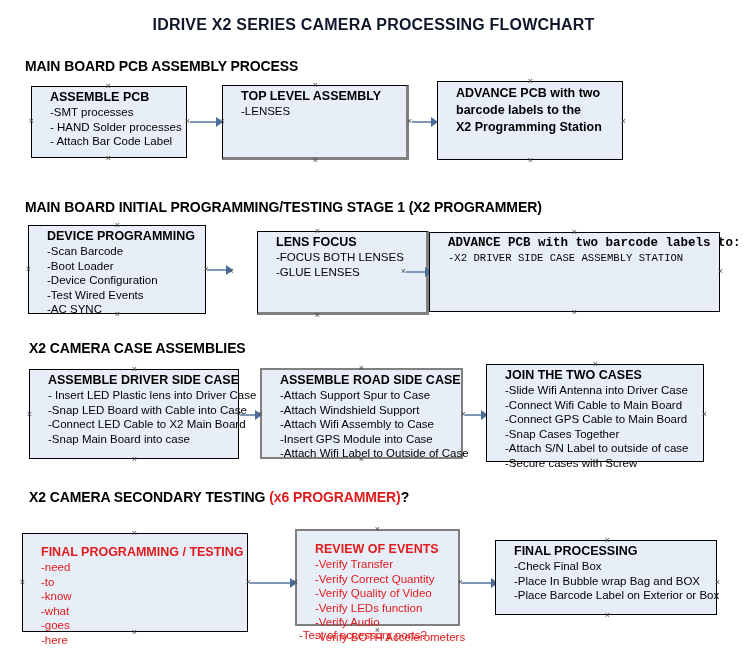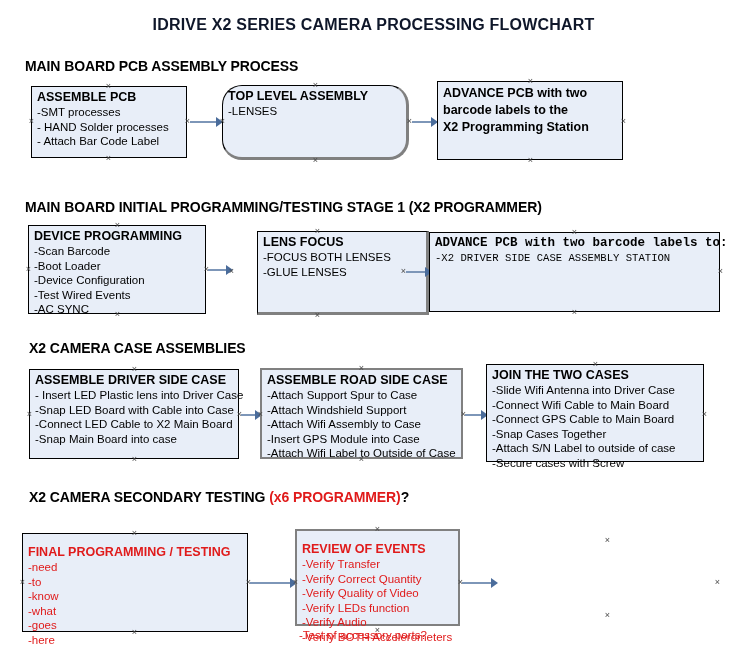--- a/index.html
+++ b/index.html
@@ -42,21 +42,21 @@
     letter-spacing: -0.1px;
   }
   .section-head .accent { color: #e01b1b; }
   .section-head .tail { color: #000000; }
 
   
   .box {
     position: absolute;
     background: #e8eef8;
     box-sizing: border-box;
-    padding: 3px 4px 2px 5px;
+    padding: 3px 4px 2px 18px;
     overflow: visible;
   }
   .box.thin {
     border: 1px solid #000000;
   }
   .box.sel {
     border: 1px solid #000000;
     border-right: 3px solid #808080;
     border-bottom: 3px solid #808080;
   }
@@ -137,21 +137,21 @@
     <div class="box-line">- Attach Bar Code Label</div>
   </div>
   <div class="handle" style="left:105px; top:83px;"></div>
   <div class="handle" style="left:105px; top:155px;"></div>
   <div class="handle" style="left:28px; top:118px;"></div>
   <div class="handle" style="left:184px; top:118px;"></div>
 
   <div class="conn" style="left:190px; top:121px; width:28px;"></div>
   <div class="arrowhead" style="left:216px; top:117px;"></div>
 
-  <div class="box sel" style="left:222px; top:85px; width:187px; height:75px;border-radius:20px;">
+  <div class="box sel" style="left:222px; top:85px; width:187px; height:75px;">
     <div class="box-title">TOP LEVEL ASSEMBLY</div>
     <div class="box-line">-LENSES</div>
   </div>
   <div class="handle" style="left:312px; top:82px;"></div>
   <div class="handle" style="left:312px; top:157px;"></div>
   <div class="handle" style="left:219px; top:118px;"></div>
   <div class="handle" style="left:406px; top:118px;"></div>
 
   <div class="conn" style="left:412px; top:121px; width:22px;"></div>
   <div class="arrowhead" style="left:431px; top:117px;"></div>
@@ -286,17 +286,23 @@
   </div>
   <div class="overflow-line" style="left:299px; top:628px;">-Test of accessory ports?</div>
   <div class="handle" style="left:374px; top:526px;"></div>
   <div class="handle" style="left:374px; top:627px;"></div>
   <div class="handle" style="left:292px; top:579px;"></div>
   <div class="handle" style="left:457px; top:579px;"></div>
 
   <div class="conn" style="left:462px; top:582px; width:32px;"></div>
   <div class="arrowhead" style="left:491px; top:578px;"></div>
 
+  <div class="box thin" style="left:495px; top:540px; width:222px; height:75px;">
+    <div class="box-title">FINAL PROCESSING</div>
+    <div class="box-line"> -Check Final Box</div>
+    <div class="box-line">-Place In Bubble wrap Bag and BOX</div>
+    <div class="box-line">-Place Barcode Label on Exterior or Box</div>
+  </div>
   <div class="handle" style="left:604px; top:537px;"></div>
   <div class="handle" style="left:604px; top:612px;"></div>
   <div class="handle" style="left:714px; top:579px;"></div>
 
 </div>
 
 </body></html>

